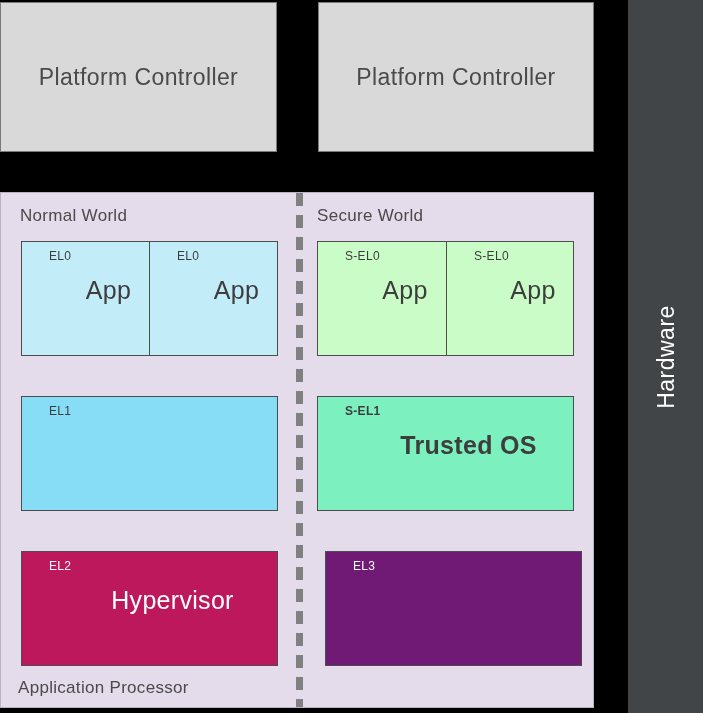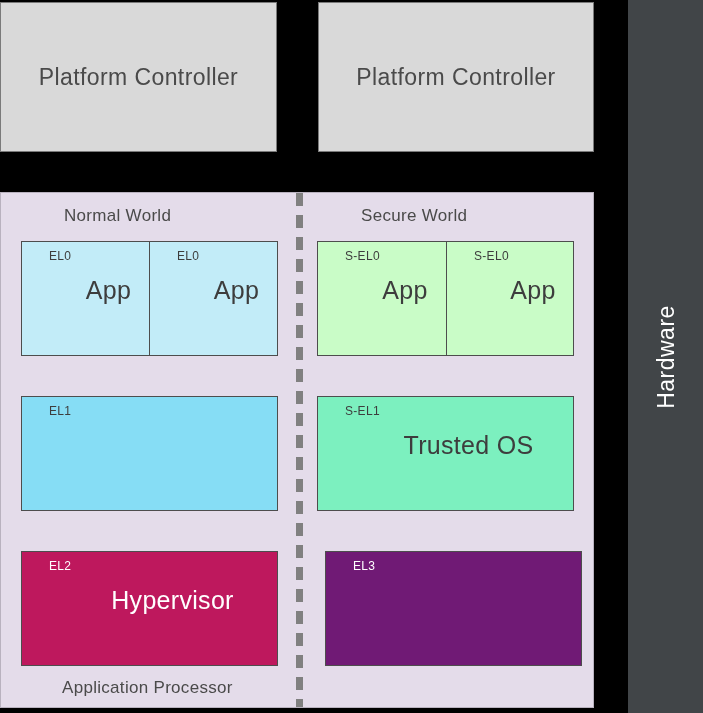--- a/index.html
+++ b/index.html
@@ -60,21 +60,20 @@
     );
   }
 
   
   .world-label {
     position: absolute;
     color: #4a4a4a;
     font-size: 17px;
     letter-spacing: 0.3px;
     white-space: nowrap;
-    margin-left: 44px;
   }
   #label-normal-world { left: 20px;  top: 206px; }
   #label-secure-world { left: 317px; top: 206px; }
   #label-app-proc     { left: 18px;  top: 678px; }
 
   
   .el-box {
     position: absolute;
     box-sizing: border-box;
     border: 1px solid #4d4d4d;
@@ -103,21 +102,21 @@
   .light-text { color: #ffffff; }
 
   
   #app-nw-1 { left: 21px;  top: 241px; width: 129px; height: 115px; background: #c2ecf8; }
   #app-nw-2 { left: 149px; top: 241px; width: 129px; height: 115px; background: #c2ecf8; }
   #app-sw-1 { left: 317px; top: 241px; width: 130px; height: 115px; background: #c9fcc7; }
   #app-sw-2 { left: 446px; top: 241px; width: 128px; height: 115px; background: #c9fcc7; }
 
   
   #os-nw { left: 21px;  top: 396px; width: 257px; height: 115px; background: #86ddf5; }
-  #os-sw { left: 317px; top: 396px; width: 257px; height: 115px; background: #7cf0bf; }
+  #os-sw { left: 317px; top: 396px; width: 257px; height: 115px; background: #7cf0bf; font-weight: bold; }
 
   
   #hyp   { left: 21px;  top: 551px; width: 257px; height: 115px; background: #be185d; }
   #armtf { left: 325px; top: 551px; width: 257px; height: 115px; background: #701a75; }
 
   
   #hardware-bar {
     position: absolute;
     left: 628px;
     top: 0px;

